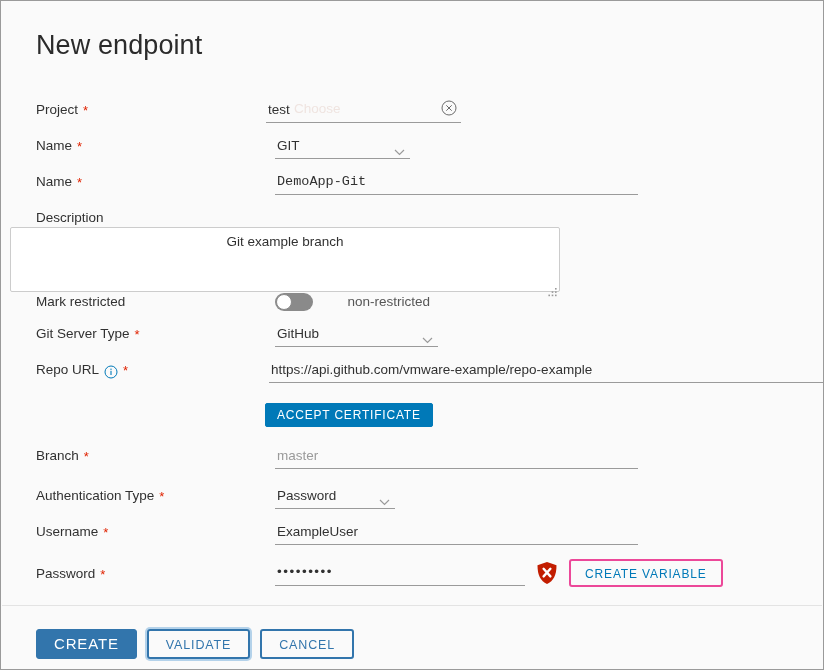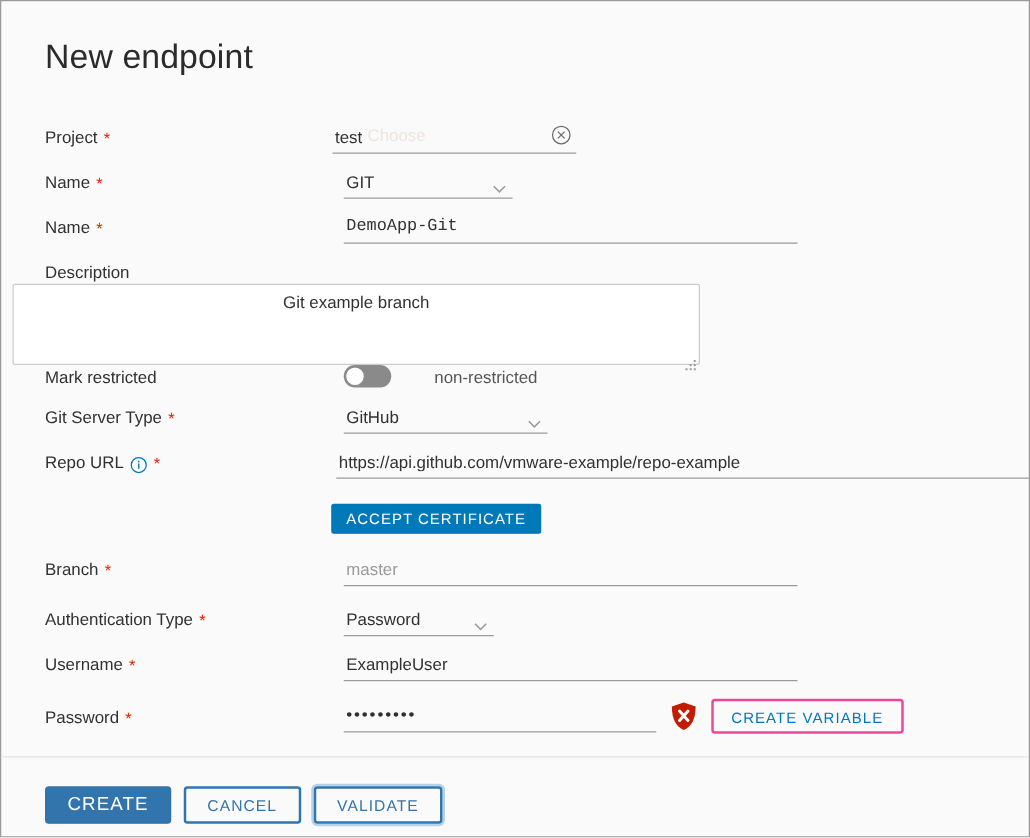--- a/index.html
+++ b/index.html
@@ -430,17 +430,17 @@
       </div>
     </div>
 
   </div>
 
   <button class="btn accept-btn">ACCEPT CERTIFICATE</button>
 
   <div class="footer-divider"></div>
   <div class="footer">
     <button class="btn btn-solid" style="background:#3275ac;border-color:#3275ac;">CREATE</button>
+    <button class="btn btn-outline btn-focus" style="color:#3275ac;border-color:#3275ac;">VALIDATE</button>
     <button class="btn btn-outline" style="color:#3275ac;border-color:#3275ac;">CANCEL</button>
-    <button class="btn btn-outline btn-focus" style="color:#3275ac;border-color:#3275ac;">VALIDATE</button>
   </div>
 
 </div>
 
 </body></html>

